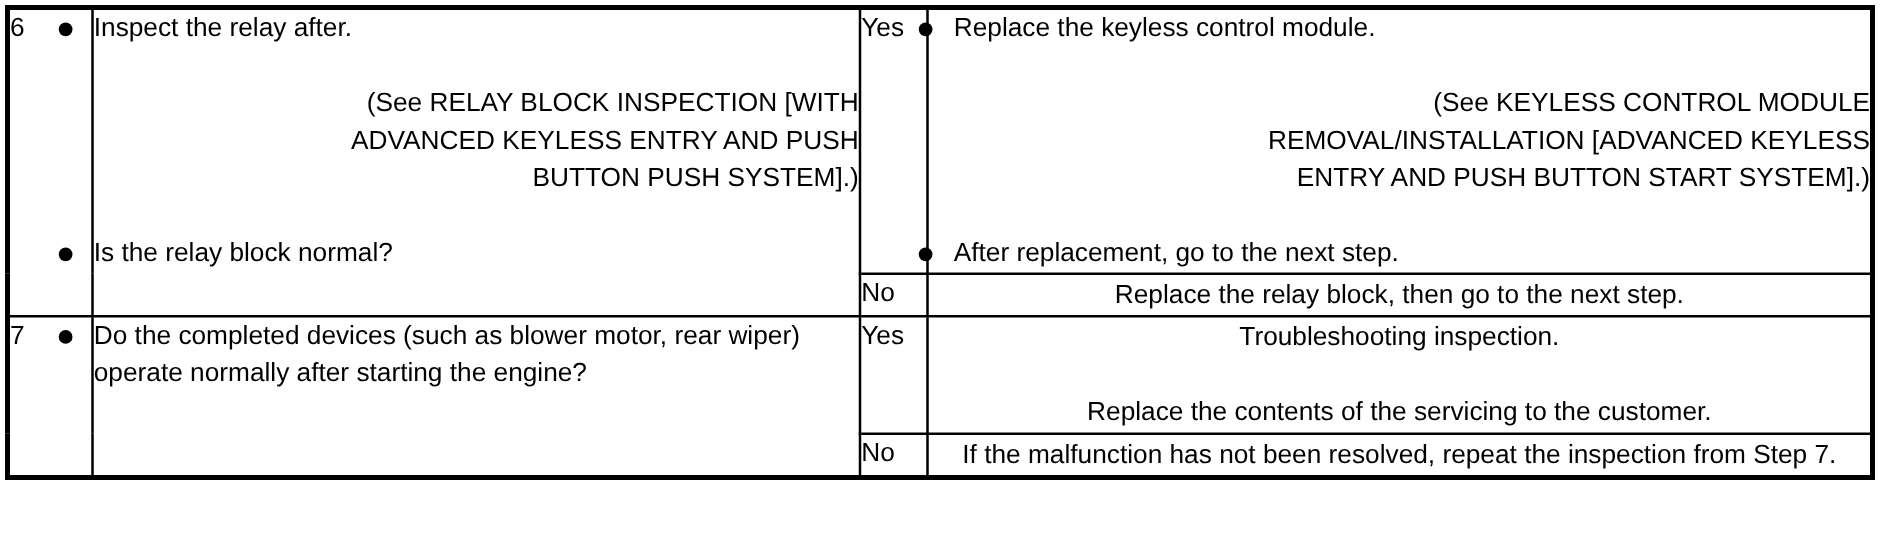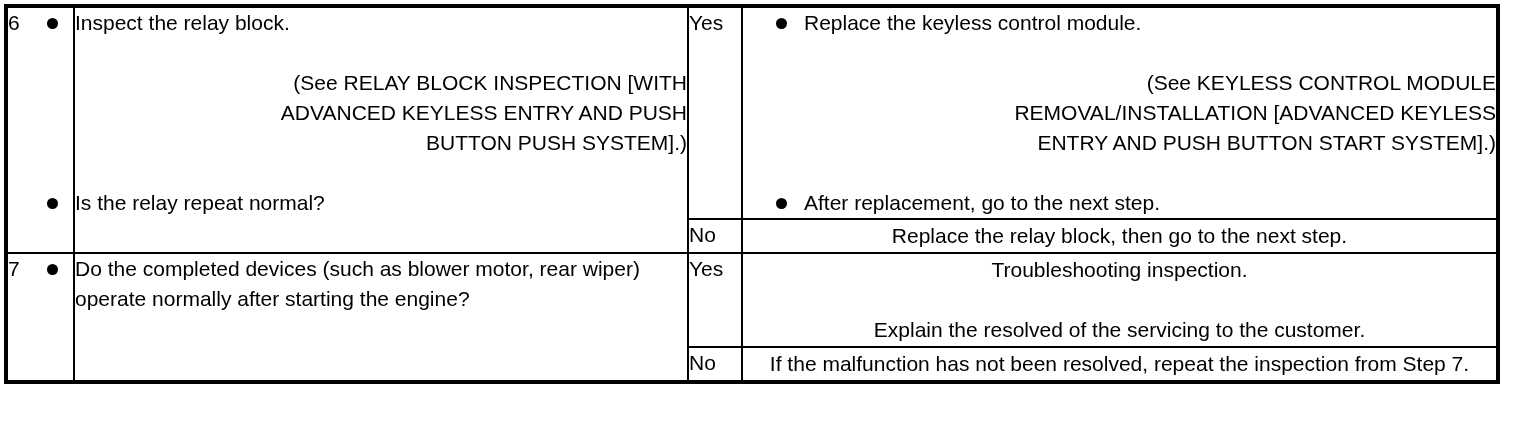--- a/index.html
+++ b/index.html
@@ -71,21 +71,21 @@
   .cell-yn {
     padding: 7px 0 0 5px;
     white-space: nowrap;
   }
 
   .cell-result {
     padding: 8px 12px 14px 12px;
   }
 
   .cell-result.bulleted {
-    padding-left: 61px;
+    padding-left: 20px;
   }
 
   
   .blk {
     position: relative;
     margin: 0;
   }
   .blk + .blk {
     margin-top: 30px;
   }
@@ -134,30 +134,30 @@
     <tbody>
 
       <tr>
         <td class="cell-step" rowspan="2">
           <span>6</span>
         </td>
 
         <td class="cell-action" rowspan="2">
           <div class="blk">
             <span class="dot"></span>
-            <span class="txt">Inspect the relay block.</span>
+            <span class="txt">Inspect the relay after.</span>
           </div>
           <div class="blk sub">
             <span class="txt nowrapline">(See RELAY BLOCK INSPECTION [WITH</span>
             <span class="txt nowrapline">ADVANCED KEYLESS ENTRY AND PUSH</span>
             <span class="txt nowrapline">BUTTON PUSH SYSTEM].)</span>
           </div>
           <div class="blk">
             <span class="dot"></span>
-            <span class="txt">Is the relay repeat normal?</span>
+            <span class="txt">Is the relay block normal?</span>
           </div>
         </td>
 
         <td class="cell-yn">
           <span>Yes</span>
         </td>
 
         <td class="cell-result bulleted">
           <div class="blk">
             <span class="dot"></span>
@@ -195,21 +195,21 @@
             <span class="txt">Do the completed devices (such as blower motor, rear wiper) operate normally after starting the engine?</span>
           </div>
         </td>
 
         <td class="cell-yn">
           <span>Yes</span>
         </td>
 
         <td class="cell-result">
           <p class="para">Troubleshooting inspection.</p>
-          <p class="para">Explain the resolved of the servicing to the customer.</p>
+          <p class="para">Replace the contents of the servicing to the customer.</p>
         </td>
       </tr>
 
       <tr>
         <td class="cell-yn">
           <span>No</span>
         </td>
         <td class="cell-result">
           <p class="para">If the malfunction has not been resolved, repeat the inspection from Step 7.</p>
         </td>

